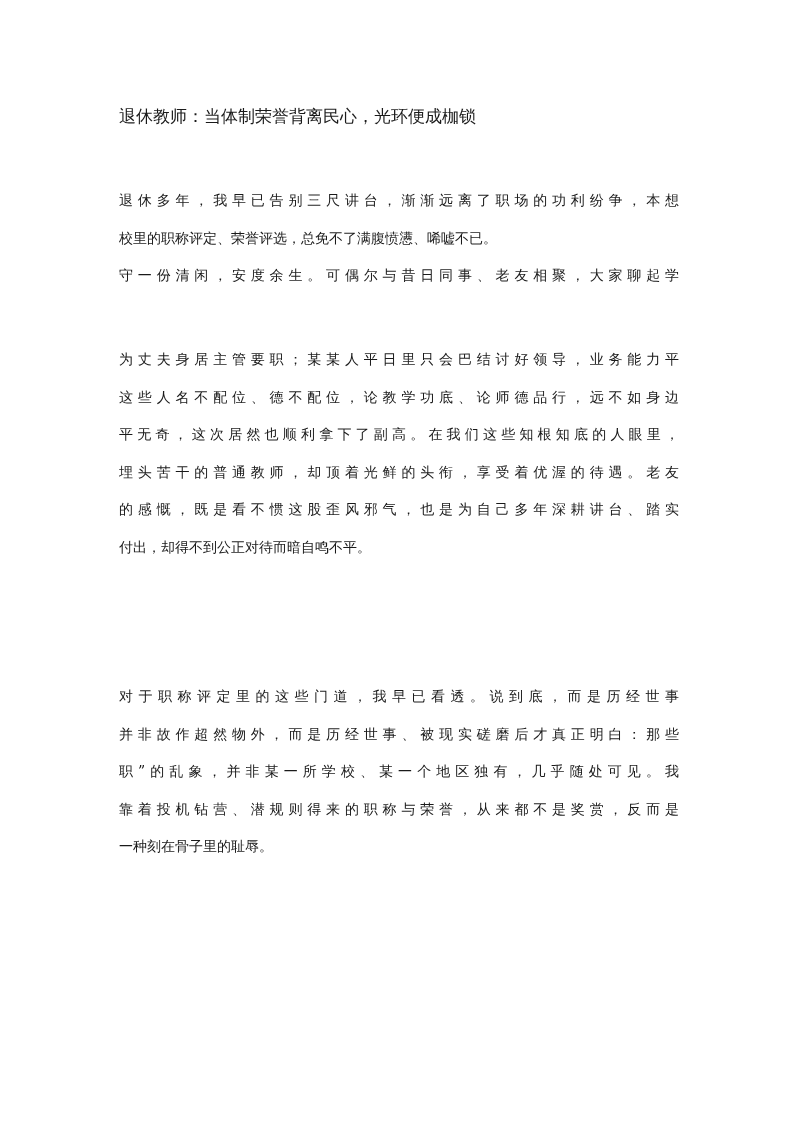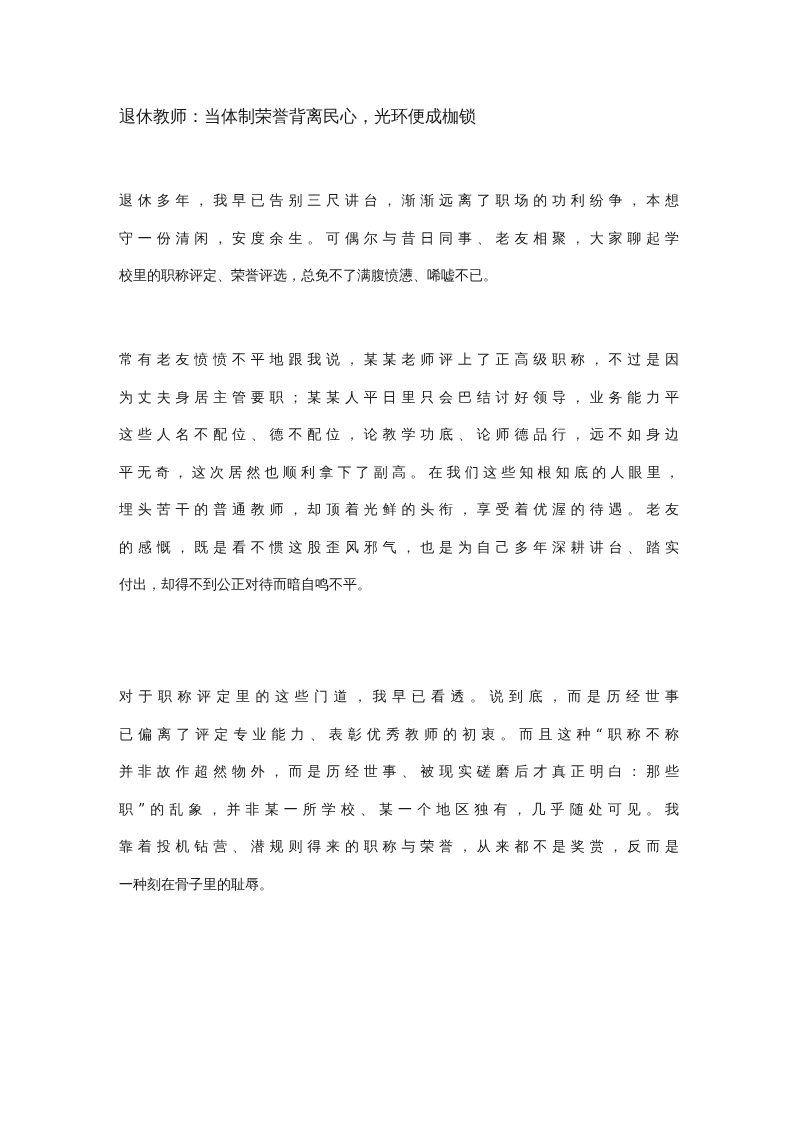--- a/index.html
+++ b/index.html
@@ -16,35 +16,33 @@
   #p3 { top: 678px; }
 </style>
 </head>
 <body>
 
 <div class="page">
   <div class="title">退休教师：当体制荣誉背离民心，光环便成枷锁</div>
 
   <div class="para" id="p1">
     <span class="line">退休多年，我早已告别三尺讲台，渐渐远离了职场的功利纷争，本想</span>
+    <span class="line last">校里的职称评定、荣誉评选，总免不了满腹愤懑、唏嘘不已。</span>
     <span class="line">守一份清闲，安度余生。可偶尔与昔日同事、老友相聚，大家聊起学</span>
-    <span class="line last">校里的职称评定、荣誉评选，总免不了满腹愤懑、唏嘘不已。</span>
   </div>
 
   <div class="para" id="p2">
-    <span class="line">常有老友愤愤不平地跟我说，某某老师评上了正高级职称，不过是因</span>
     <span class="line">为丈夫身居主管要职；某某人平日里只会巴结讨好领导，业务能力平</span>
     <span class="line">这些人名不配位、德不配位，论教学功底、论师德品行，远不如身边</span>
     <span class="line">平无奇，这次居然也顺利拿下了副高。在我们这些知根知底的人眼里，</span>
     <span class="line">埋头苦干的普通教师，却顶着光鲜的头衔，享受着优渥的待遇。老友</span>
     <span class="line">的感慨，既是看不惯这股歪风邪气，也是为自己多年深耕讲台、踏实</span>
     <span class="line last">付出，却得不到公正对待而暗自鸣不平。</span>
   </div>
 
   <div class="para" id="p3">
     <span class="line">对于职称评定里的这些门道，我早已看透。说到底，而是历经世事</span>
-    <span class="line">已偏离了评定专业能力、表彰优秀教师的初衷。而且这种“职称不称</span>
     <span class="line">并非故作超然物外，而是历经世事、被现实磋磨后才真正明白：那些</span>
     <span class="line">职”的乱象，并非某一所学校、某一个地区独有，几乎随处可见。我</span>
     <span class="line">靠着投机钻营、潜规则得来的职称与荣誉，从来都不是奖赏，反而是</span>
     <span class="line last">一种刻在骨子里的耻辱。</span>
   </div>
 </div>
 
 </body></html>

